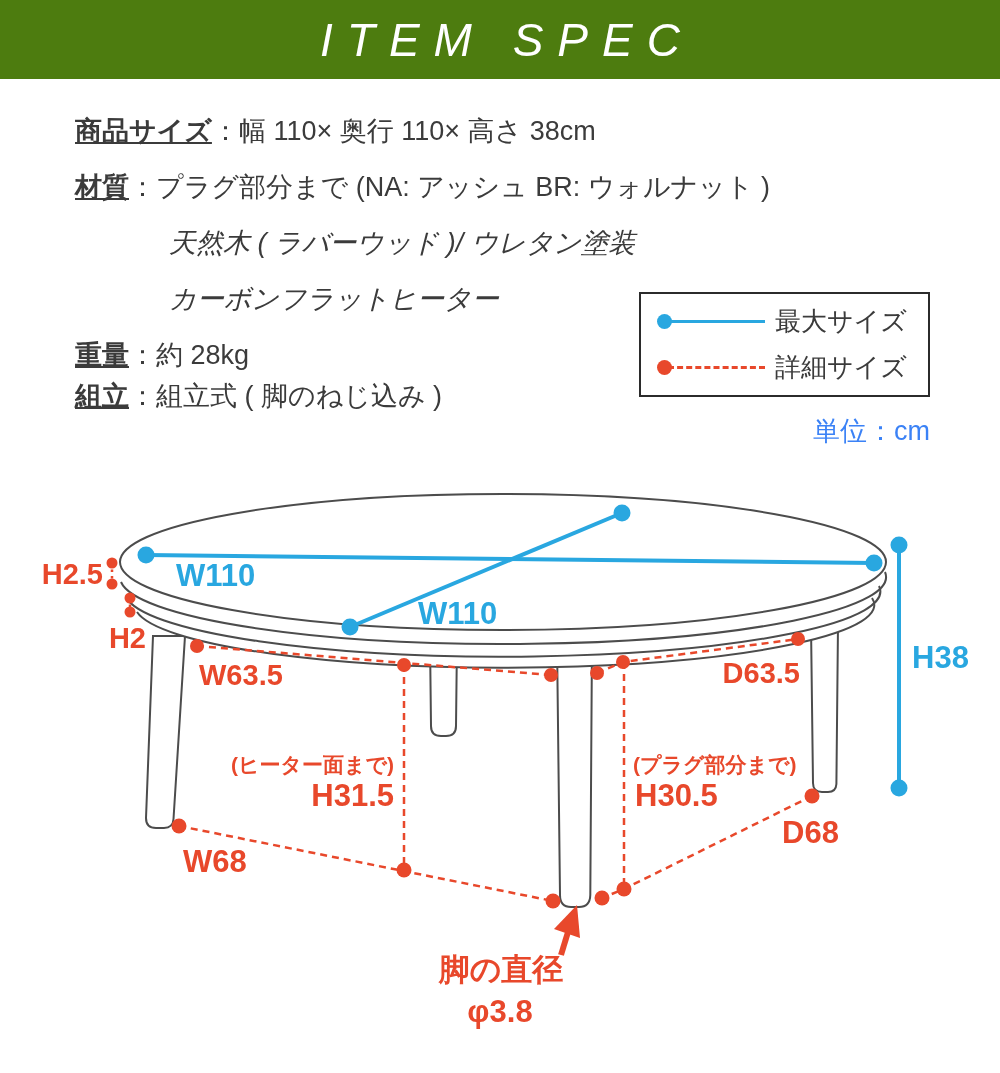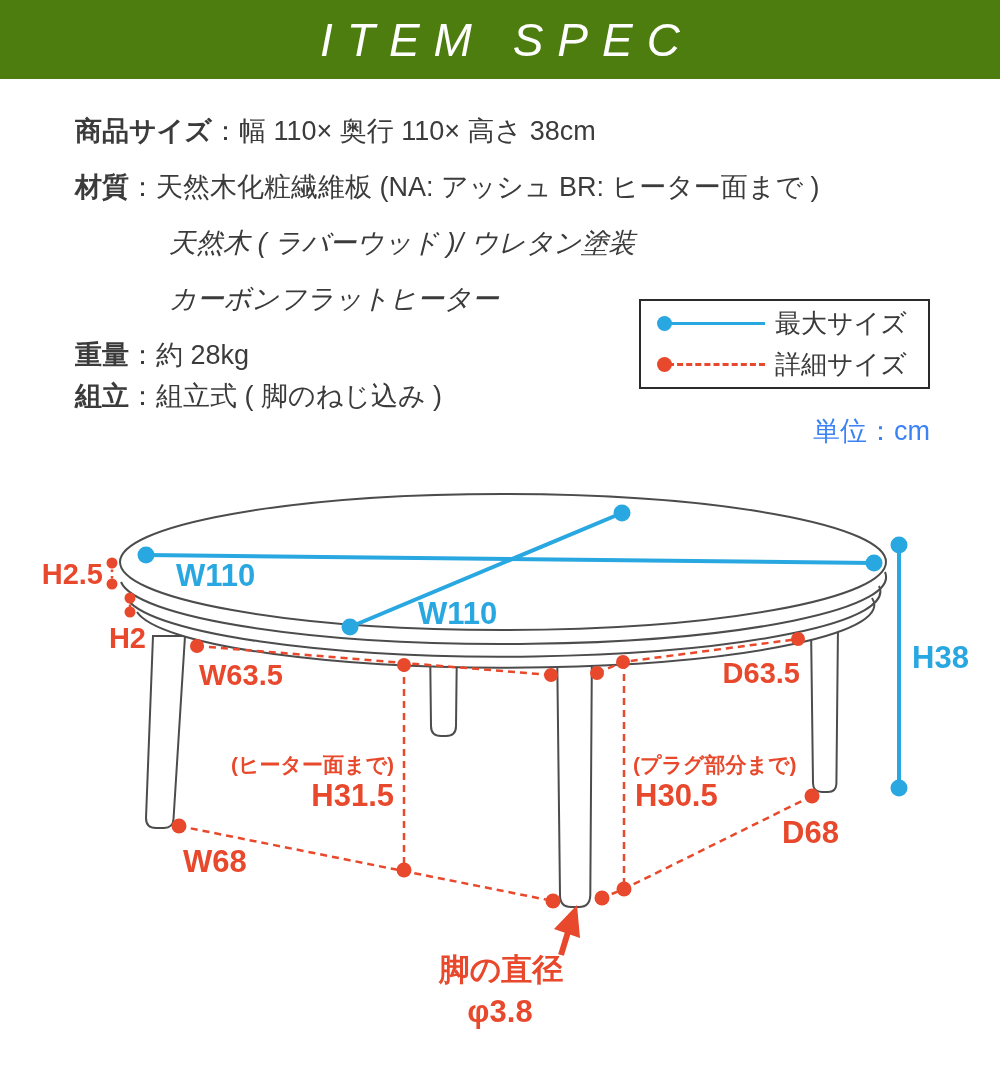--- a/index.html
+++ b/index.html
@@ -15,25 +15,25 @@
   }
   .header-title{
     color:#ffffff;font-size:46px;font-style:italic;letter-spacing:14px;
     font-weight:400;padding-left:14px;white-space:nowrap;
   }
   
   .spec-line{
     position:absolute;left:75px;font-size:27px;line-height:30px;white-space:nowrap;
     color:#3b3b3b;
   }
-  .spec-line .lbl{font-weight:bold;}
+  .spec-line .lbl{font-weight:bold;text-decoration:underline;}
   .spec-line.indent{left:169px;font-style:italic;}
   
   .legend-box{
-    position:absolute;left:639px;top:299px;width:291px;height:90px;
+    position:absolute;left:639px;top:292px;width:291px;height:105px;
     border:2px solid #2b2b2b;box-sizing:border-box;
     display:flex;flex-direction:column;justify-content:space-evenly;
   }
   .legend-row{display:flex;align-items:center;padding-left:16px;}
   .legend-dot{width:15px;height:15px;border-radius:50%;flex:0 0 auto;}
   .legend-dot.blue{background:#29a7e0;}
   .legend-dot.red{background:#e8482b;}
   .legend-line{width:97px;flex:0 0 auto;margin-left:-4px;}
   .legend-line.solid{height:0;border-top:3px solid #29a7e0;}
   .legend-line.dashed{height:0;border-top:3px dashed #e8482b;}
@@ -63,21 +63,21 @@
 <body>
 
 <div class="header">
   <div class="header-title">ITEM SPEC</div>
 </div>
 
 <div class="spec-line" style="top:116px">
   <span class="lbl">商品サイズ</span><span>：幅 110× 奥行 110× 高さ 38cm</span>
 </div>
 <div class="spec-line" style="top:172px">
-  <span class="lbl">材質</span><span>：天然木化粧繊維板 (NA: アッシュ BR: ヒーター面まで )</span>
+  <span class="lbl">材質</span><span>：プラグ部分まで (NA: アッシュ BR: ウォルナット )</span>
 </div>
 <div class="spec-line indent" style="top:228px">
   <span>天然木 ( ラバーウッド )/ ウレタン塗装</span>
 </div>
 <div class="spec-line indent" style="top:284px">
   <span>カーボンフラットヒーター</span>
 </div>
 <div class="spec-line" style="top:340px">
   <span class="lbl">重量</span><span>：約 28kg</span>
 </div>

